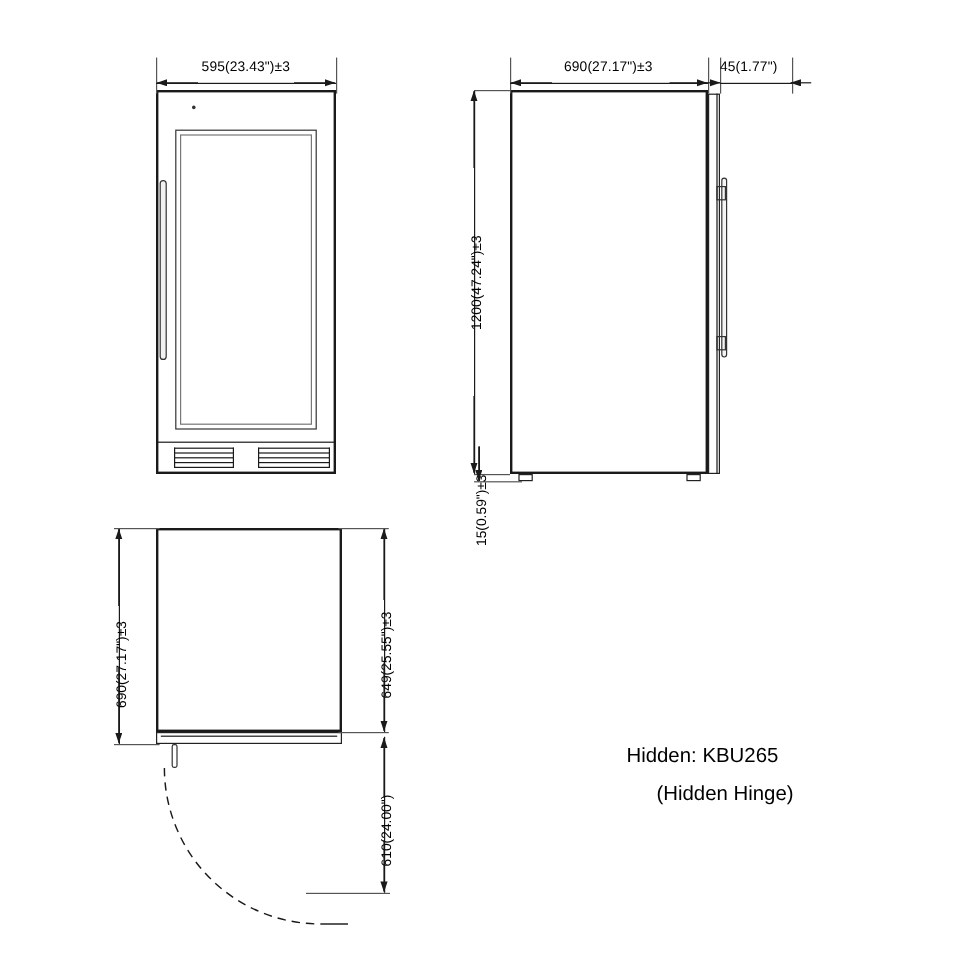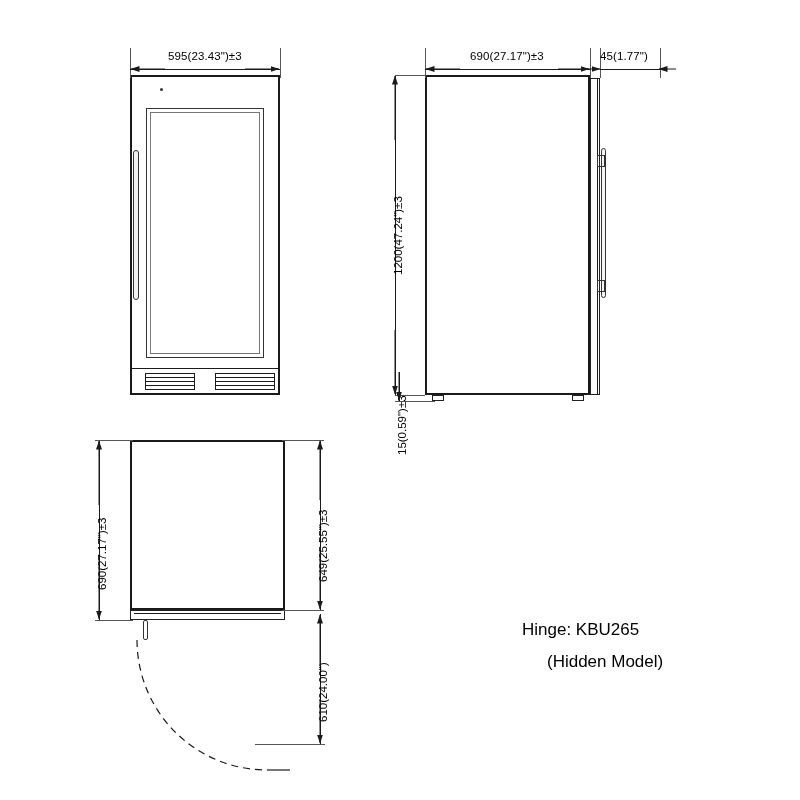--- a/index.html
+++ b/index.html
@@ -185,16 +185,16 @@
     <line x1="320" y1="500" x2="320" y2="441" stroke="#1a1a1a" stroke-width="1" marker-end="url(#ah)"></line>
     <line x1="320" y1="552" x2="320" y2="609" stroke="#1a1a1a" stroke-width="1" marker-end="url(#ah)"></line>
 
     <line x1="320" y1="665" x2="320" y2="615" stroke="#1a1a1a" stroke-width="1" marker-end="url(#ah)"></line>
     <line x1="320" y1="700" x2="320" y2="743" stroke="#1a1a1a" stroke-width="1" marker-end="url(#ah)"></line>
 
     <path d="M 137 640 A 130 130 0 0 0 267 770" fill="none" stroke="#1a1a1a" stroke-width="1.2" stroke-dasharray="7,5"></path>
     <line x1="267" y1="770" x2="290" y2="770" stroke="#1a1a1a" stroke-width="1.2"></line>
   </svg>
 
-  <div class="model" style="left:522px; top:620px;">Hinge: KBU265</div>
-  <div class="model" style="left:547px; top:652px;">(Hidden Model)</div>
+  <div class="model" style="left:522px; top:620px;">Hidden: KBU265</div>
+  <div class="model" style="left:547px; top:652px;">(Hidden Hinge)</div>
 
 </div>
 
 </body></html>

